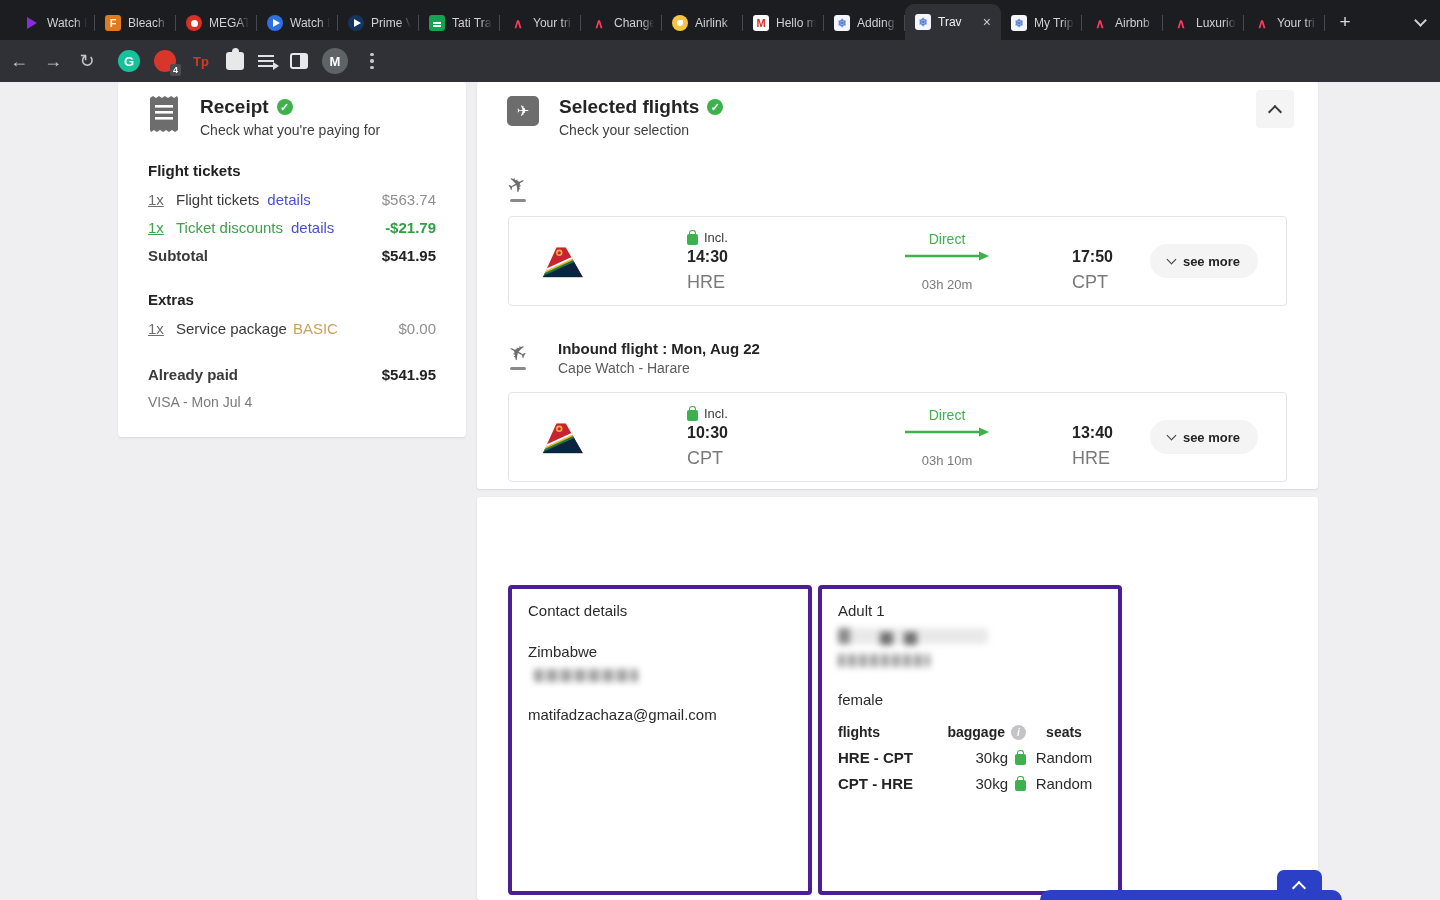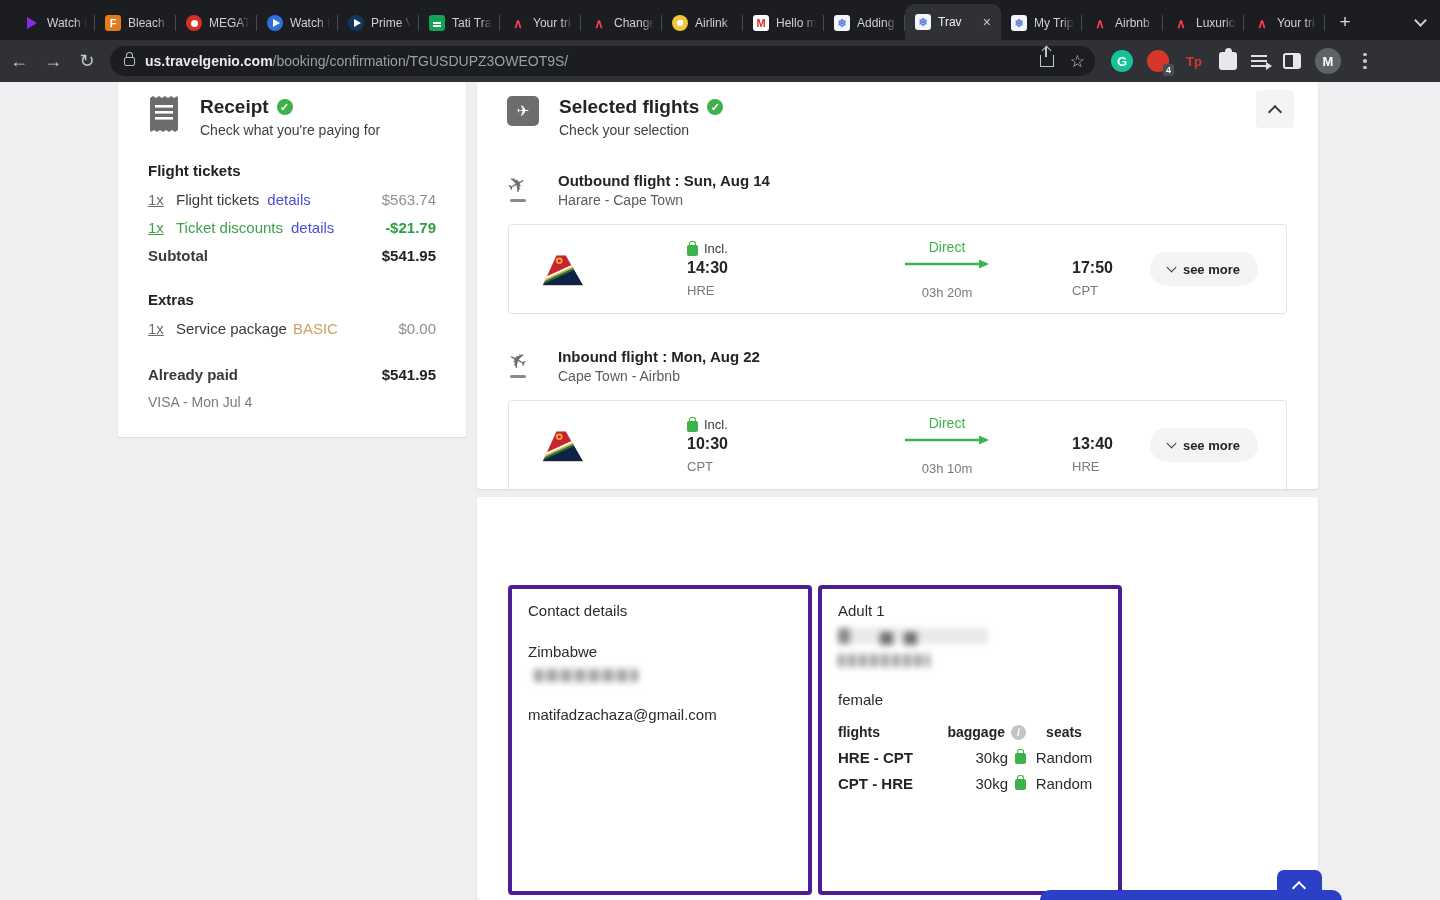--- a/index.html
+++ b/index.html
@@ -110,21 +110,21 @@
   .plane.landing span { display:inline-block; transform:rotate(28deg) scaleX(-1); }
   .plane::after { content:""; position:absolute; left:2px; bottom:-2px; width:16px; height:3px; background:#8a8a8a; border-radius:2px; }
   .leghead h2 { font-size:15px; font-weight:bold; color:#242424; }
   .leghead p { font-size:14px; color:#5c5c5c; margin-top:3px; }
   .flightrow { margin-top:16px; height:90px; border:1px solid #e4e4e6; border-radius:4px; display:grid; grid-template-columns:146px 170px 215px 1fr auto; align-items:center; padding:0 28px 0 32px; }
   .tail { width:42px; height:36px; }
   .fcol .incl { display:flex; align-items:center; gap:6px; font-size:13px; color:#3a3a3a; margin-bottom:3px; }
   .bag { position:relative; width:11px; height:11px; background:#3db24b; border-radius:2px; margin-top:4px; }
   .bag::before { content:""; position:absolute; left:2px; top:-4px; width:5px; height:4px; border:1.5px solid #3db24b; border-bottom:none; border-radius:3px 3px 0 0; }
   .ftime { font-size:16px; font-weight:bold; color:#242424; }
-  .fcode { font-size:13px; color:#7a7a7a; margin-top:6px; }
+  .fcode { font-size:18px; color:#7a7a7a; margin-top:6px; }
   .fmid { text-align:center; width:180px; }
   .fdirect { color:#3db24b; font-size:14px; margin-bottom:4px; }
   .farrow { display:block; margin:2px auto; }
   .fdur { font-size:13px; color:#7a7a7a; margin-top:16px; }
   .seemore { margin-left:auto; background:#f4f4f5; border:none; border-radius:18px; height:34px; padding:0 18px; font-family:inherit; font-size:13px; font-weight:bold; color:#242424; display:flex; align-items:center; gap:8px; cursor:pointer; }
   .chev-dn { width:7px; height:7px; border-left:1.6px solid #3c3c3c; border-bottom:1.6px solid #3c3c3c; transform:rotate(-45deg); margin-top:-3px; }
 
   
   .pbox { position:absolute; top:88px; width:304px; height:310px; border:4px solid #4c1d95; border-radius:4px; padding:13px 16px; font-size:15px; color:#2b2b2b; }
   .pbox h3 { font-size:15px; font-weight:normal; color:#2b2b2b; margin-bottom:9px; }
@@ -135,21 +135,21 @@
   .redact-phone { width:104px; height:13px; margin:6px 0 10px 6px; background:repeating-linear-gradient(90deg,#9d9d9d 0 8px,#d9d9d9 8px 14px); }
   .redact-name { position:relative; width:150px; height:16px; margin:2px 0 10px 0; background:linear-gradient(90deg,#8a8a8a 0 12px,#e9e9e9 12px 100%); }
   .redact-name::before { content:""; position:absolute; left:42px; top:4px; width:13px; height:13px; background:#6f6f6f; box-shadow:24px 0 0 #6f6f6f; }
   .redact-dob { width:92px; height:13px; margin:8px 0 10px 0; background:repeating-linear-gradient(90deg,#9a9a9a 0 6px,#e3e3e3 6px 11px); }
   .ptable { margin-top:16px; display:grid; grid-template-columns:1fr 96px 76px; row-gap:9px; align-items:center; }
   .pth { font-weight:bold; font-size:14px; color:#242424; }
   .pth.r, .ptd.r { text-align:center; }
   .pth.bagh { text-align:right; display:flex; align-items:center; justify-content:flex-end; gap:6px; }
   .info { width:15px; height:15px; border-radius:50%; background:#c4c4c6; color:#fff; font-size:10px; font-style:italic; font-weight:bold; display:inline-flex; align-items:center; justify-content:center; }
   .ptd.flightcode { font-weight:bold; color:#242424; }
-  .ptd.bagcell { display:flex; align-items:flex-start; justify-content:flex-end; gap:7px; }
+  .ptd.bagcell { display:flex; align-items:center; justify-content:flex-end; gap:7px; }
 
   
   .chatbar { position:absolute; left:1040px; top:808px; width:302px; height:12px; background:#2b40c6; border-radius:10px 10px 0 0; }
   .totop { position:absolute; left:1277px; top:788px; width:45px; height:30px; background:#2b40c6; border-radius:7px 7px 0 0; cursor:pointer; }
   .totop::before { content:""; position:absolute; left:17px; top:13px; width:8px; height:8px; border-left:2px solid #fff; border-top:2px solid #fff; transform:rotate(45deg); }
 </style>
 </head>
 <body>
 
 <div class="screen">
@@ -223,28 +223,20 @@
         </div>
       <div class="newtab">+</div>
     </div>
     <div class="tabchev"></div>
   </div>
 
   <div class="toolbar">
     <div class="navbtn">←</div>
     <div class="navbtn">→</div>
     <div class="navbtn">↻</div>
-    <div class="omnibox">
-      <span class="lock"></span>
-      <span class="url-domain">us.travelgenio.com</span>
-      <span class="url-path">/booking/confirmation/TGUSDUPZ3OWEOT9S/</span>
-      <span class="omni-spacer"></span>
-      <span class="sharebox"></span>
-      <span class="star">☆</span>
-    </div>
     <div class="extrow">
       <div class="ext ext-gram">G</div>
       <div class="ext ext-red">
           <span class="badge">4</span>
         </div>
       <div class="ext ext-tp">Tp</div>
       <div class="puzzle"></div>
       <div class="queue"></div>
       <div class="sidepanel"></div>
       <div class="avatar">M</div>
@@ -320,24 +312,20 @@
               <span class="gcheck">✓</span>
             </h1>
           <p>Check your selection</p>
         </div>
         <div class="collapse"></div>
       </div>
 
       <div class="leg">
         <div class="leghead">
           <div class="plane"><span>✈</span></div>
-          <div>
-            <h2>Outbound flight : Sun, Aug 14</h2>
-            <p>Harare - Cape Town</p>
-          </div>
         </div>
         <div class="flightrow">
           <div class="tail">
             <svg width="42" height="36" viewBox="0 0 46 36">
                 <defs>
                   <clipPath id="fin1">
                     <polygon points="2,36 17,3 27,3 46,36"></polygon>
                   </clipPath>
                 </defs>
                 <g clip-path="url(#fin1)">
@@ -376,21 +364,21 @@
               <span>see more</span>
             </button>
         </div>
       </div>
 
       <div class="leg">
         <div class="leghead">
           <div class="plane landing"><span>✈</span></div>
           <div>
             <h2>Inbound flight : Mon, Aug 22</h2>
-            <p>Cape Town - Airbnb</p>
+            <p>Cape Watch - Harare</p>
           </div>
         </div>
         <div class="flightrow">
           <div class="tail">
             <svg width="42" height="36" viewBox="0 0 46 36">
                 <defs>
                   <clipPath id="fin2">
                     <polygon points="2,36 17,3 27,3 46,36"></polygon>
                   </clipPath>
                 </defs>

